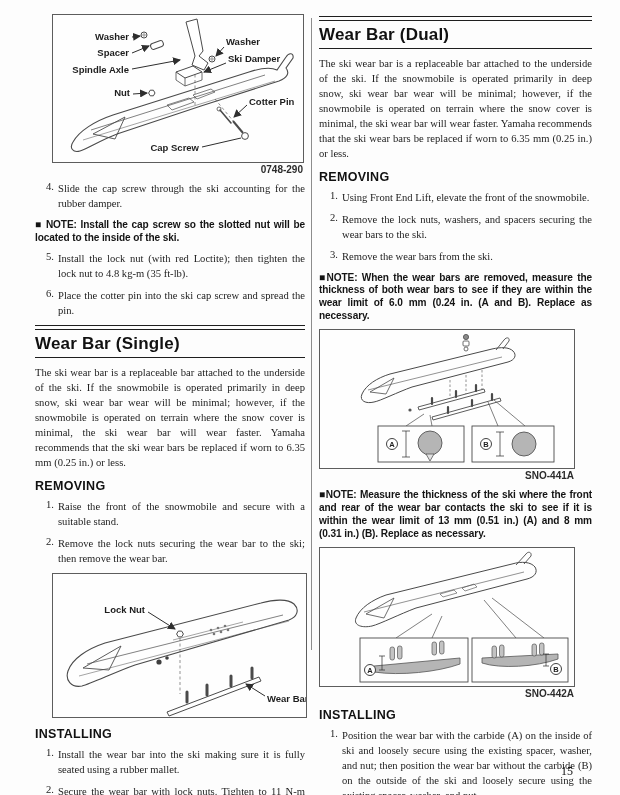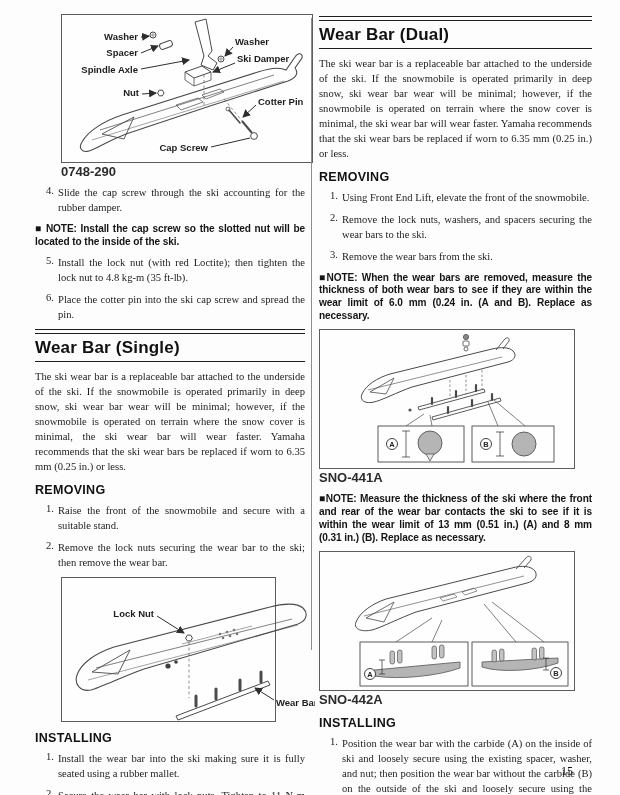--- a/index.html
+++ b/index.html
@@ -22,25 +22,25 @@
         line-height:12.7px;text-align:justify;letter-spacing:-0.1px;margin:8px 0 7px 0;color:#141414;}
 
   .rule2{border-top:1.6px solid #1e1e1e;height:2.6px;border-bottom:1px solid #1e1e1e;margin-top:4px;}
   .rule1{border-top:1.6px solid #1e1e1e;margin-bottom:7px;}
   h2.section-title{font-family:"Liberation Sans",sans-serif;font-weight:bold;font-size:17px;
         margin:4px 0 3px 0;letter-spacing:0.2px;color:#111;}
   h3.subhead{font-family:"Liberation Sans",sans-serif;font-weight:bold;font-size:12.5px;
         letter-spacing:0.3px;margin:9px 0 3px 0;color:#111;}
 
   .fig{margin:2px 0 3px 0;}
-  .fig.indent{margin-left:26px;}
+  .fig.indent{margin-left:17px;}
   .fig-box{border:1px solid #5d5d5d;background:#fefefe;}
   .fig-box svg{display:block;}
-  .fig-id{font-family:"Liberation Sans",sans-serif;font-weight:bold;
-          font-size:13px;color:#2c2c2c;margin:1px 1px 0 0;}
+  .fig-id{text-align:right;font-family:"Liberation Sans",sans-serif;font-weight:bold;
+          font-size:10px;color:#2c2c2c;margin:1px 1px 0 0;}
 
   .svglabel{font-family:"Liberation Sans",sans-serif;font-weight:bold;font-size:9.5px;fill:#1d1d1d;}
   .svgletter{font-family:"Liberation Sans",sans-serif;font-weight:bold;font-size:7.5px;fill:#1d1d1d;}
 
   .page-number{position:absolute;right:47px;bottom:16px;font-family:"Liberation Serif",serif;
         font-weight:normal;font-size:12px;color:#111;}
 </style>
 </head>
 <body>
 
@@ -138,21 +138,21 @@
         <h3 class="subhead">REMOVING</h3>
         <div class="step">
           <span class="step-num">1.</span>
           <span class="step-text">Raise the front of the snowmobile and secure with a suitable stand.</span>
         </div>
         <div class="step">
           <span class="step-num">2.</span>
           <span class="step-text">Remove the lock nuts securing the wear bar to the ski; then remove the wear bar.</span>
         </div>
 
-        <figure class="fig indent" style="width:215px">
+        <figure class="fig indent" style="width:255px">
           <div class="fig-box">
             <svg viewBox="0 0 253 143" width="253" height="143">
               <g stroke="#4a4a4a" fill="none" stroke-width="1.1">
                 <path d="M15,97 C19,85 34,75 52,69 L208,29 C222,25 235,25 241,30 C247,36 244,43 236,46 L82,91 C62,98 38,110 29,112 C18,114 12,106 15,97 Z"></path>
                 <path d="M30,94 L68,72 L56,96 Z" stroke-width="0.9"></path>
                 <path d="M34,90 L230,41" stroke-width="0.7"></path>
                 <path d="M26,102 L236,47" stroke-width="0.5"></path>
                 <path d="M120,66 L190,48" stroke-width="0.5"></path>
                 <path d="M127,64 V120" stroke-dasharray="3,2.5" stroke-width="0.6"></path>
               </g>

